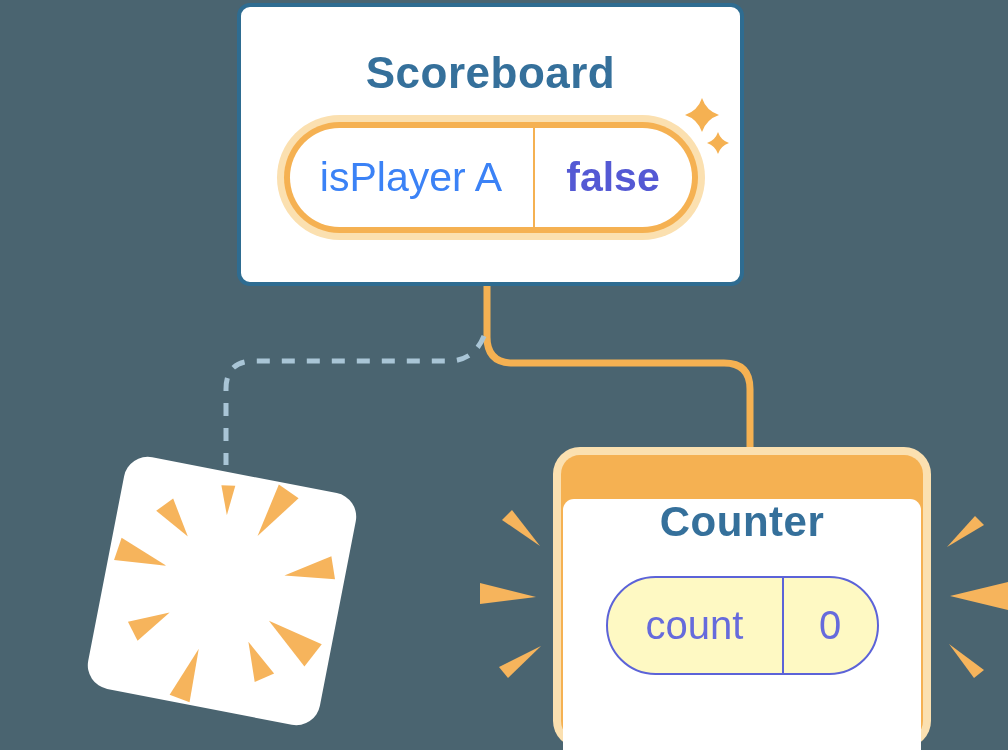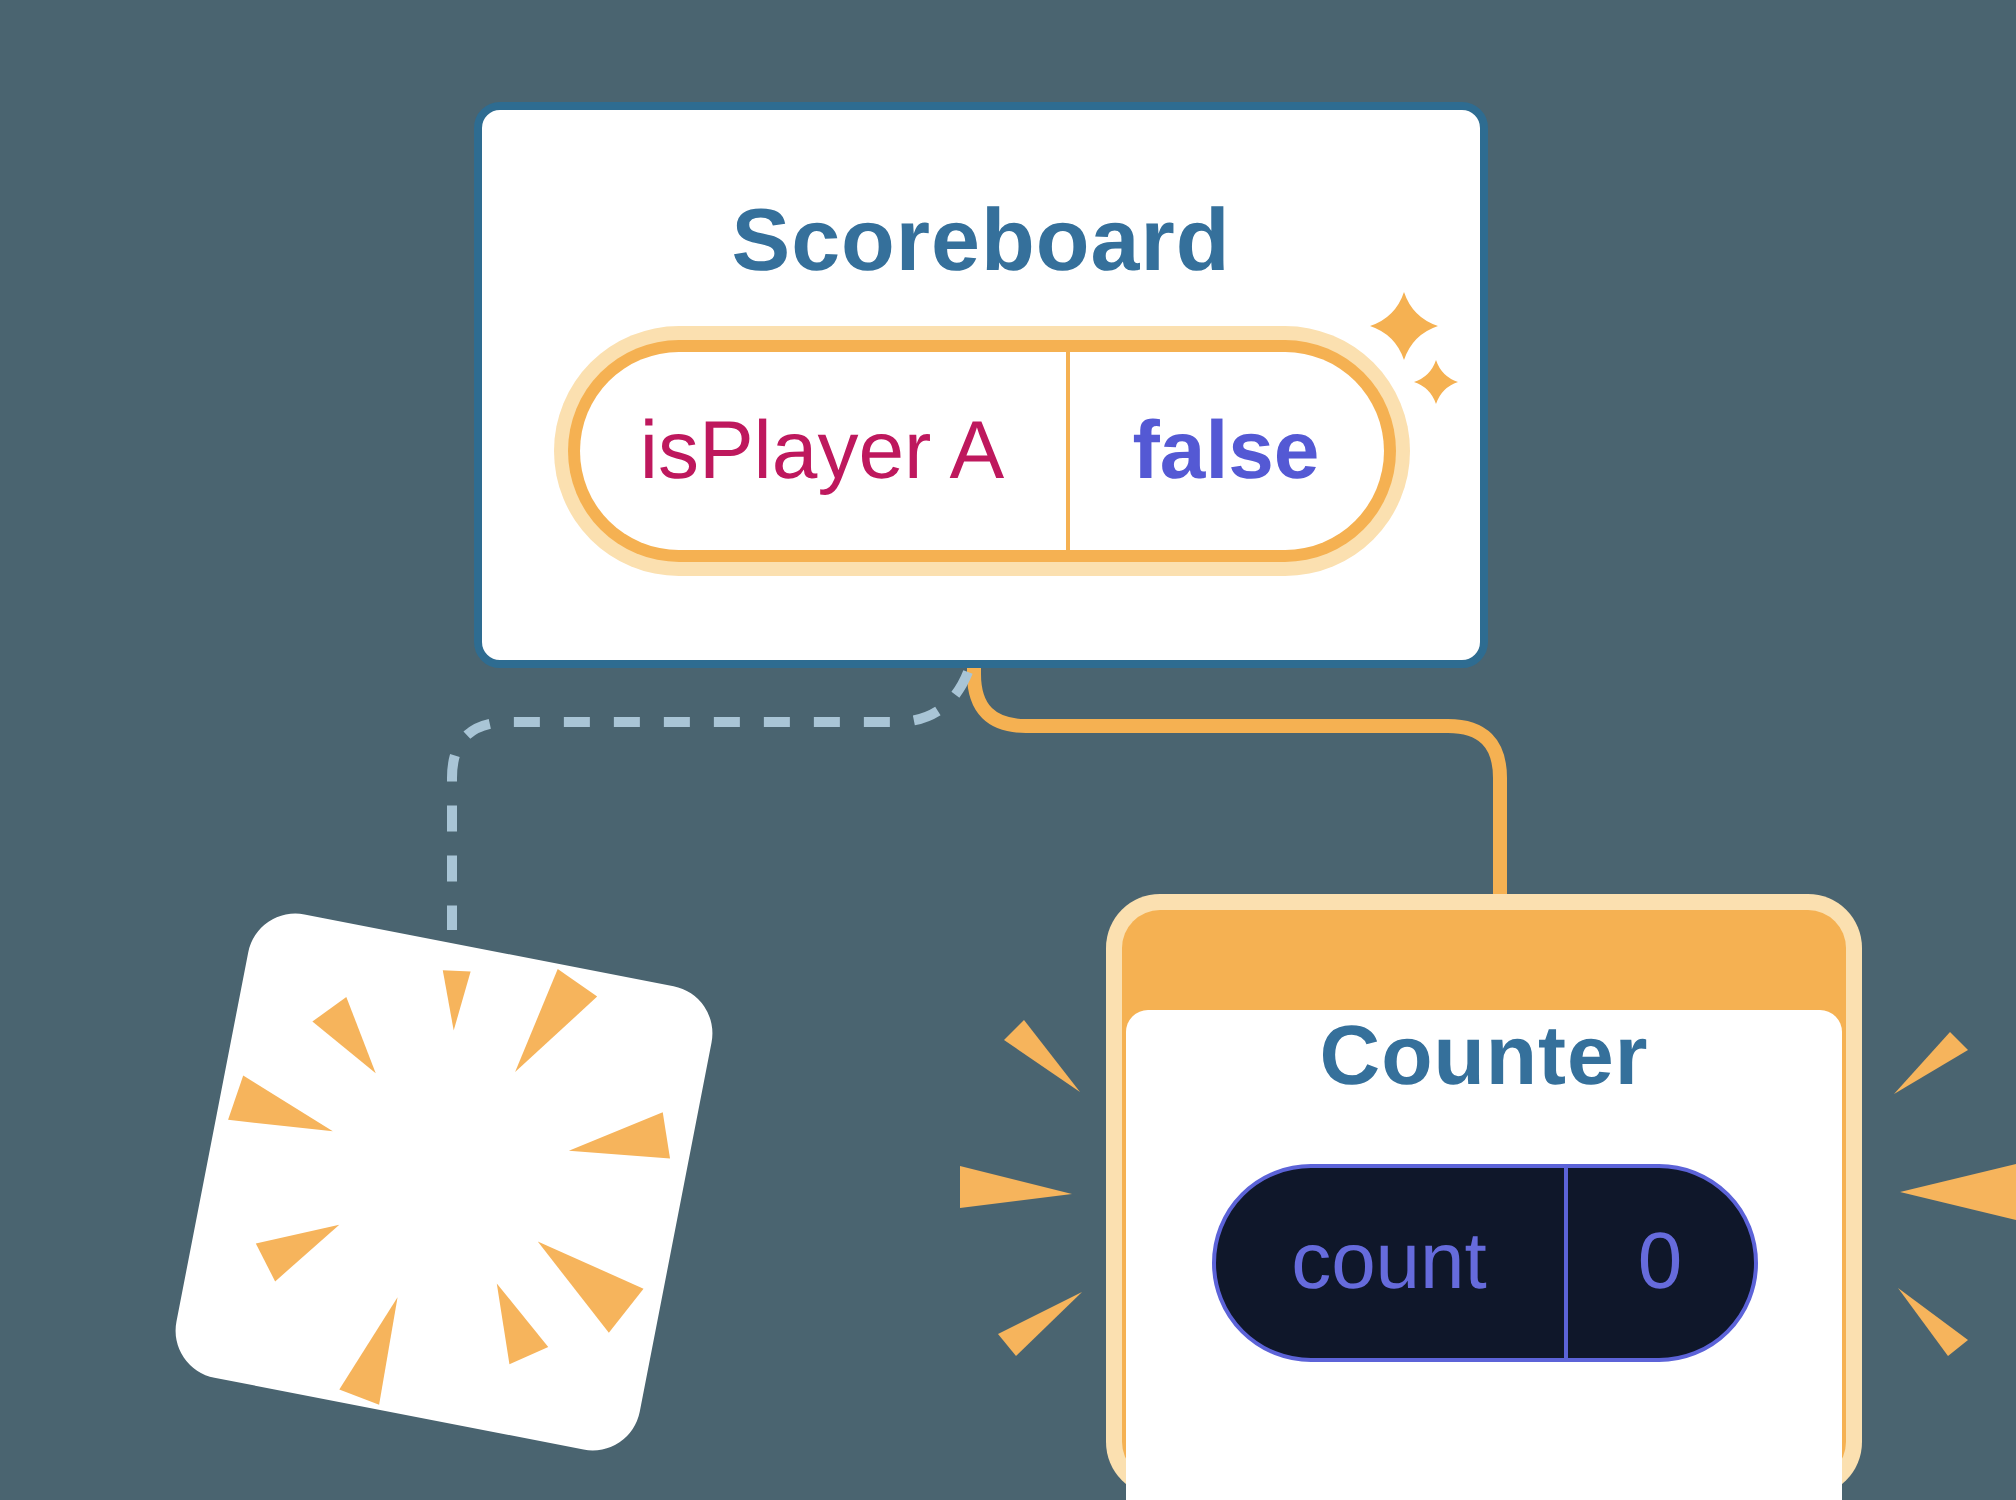--- a/index.html
+++ b/index.html
@@ -18,21 +18,20 @@
     position:absolute;
     left:0; top:0;
     width:1008px; height:750px;
     pointer-events:none;
   }
   
   .card{
     position:absolute;
     box-sizing:border-box;
     background:#ffffff;
-    margin-top:48px;
   }
   .scoreboard-card{
     left:237px; top:3px;
     width:507px; height:283px;
     border:4px solid #2E6C91;
     border-radius:13px;
   }
   .card-title{
     margin-top:42px;
     text-align:center;
@@ -65,21 +64,21 @@
     border-radius:50px;
     display:flex;
     align-items:stretch;
     overflow:hidden;
   }
   .pill-cell{
     display:flex;
     align-items:center;
     justify-content:center;
     font-size:41px;
-    color:#be185d;
+    color:#3b82f6;
   }
   .pill-cell.name{flex:0 0 243px;}
   .pill-cell.value{flex:1;}
   .pill-divider-orange{
     width:2px;
     background:#F5B152;
   }
   .value-bold{
     font-weight:bold;
     color:#5459D4;
@@ -119,21 +118,21 @@
   
   .pill-plain{
     box-sizing:border-box;
     margin:31px auto 0 auto;
     width:273px; height:99px;
     border:2px solid #5C63D8;
     border-radius:50px;
     display:flex;
     align-items:stretch;
     overflow:hidden;
-    background:#0f172a;
+    background:#fef9c3;
     text-align:center;
   }
   .pill-plain .pill-cell{
     font-size:40px;
     color:#666BDC;
   }
   .pill-plain .pill-cell.name{flex:0 0 174px;}
   .pill-divider-purple{
     width:2px;
     background:#5C63D8;

